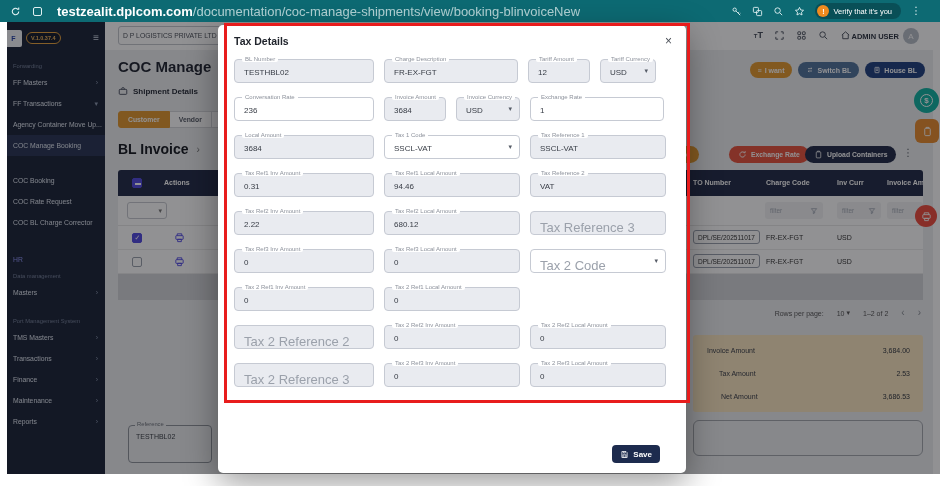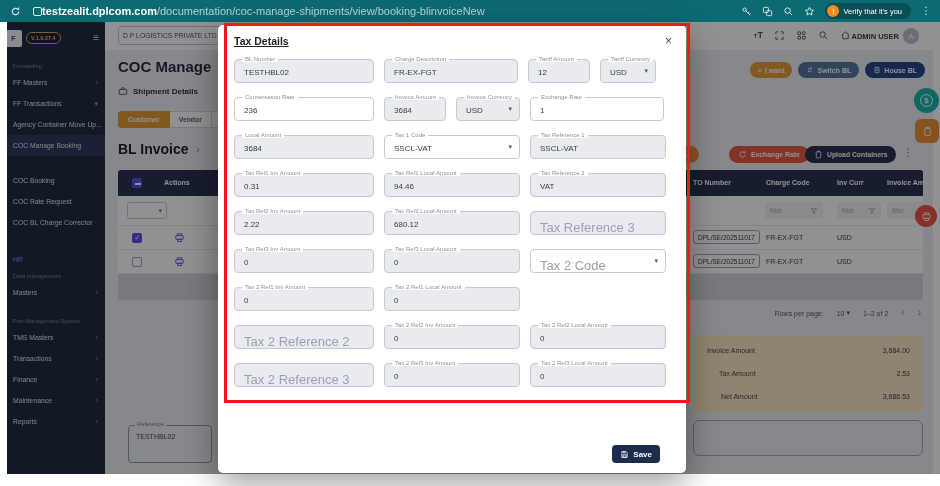--- a/index.html
+++ b/index.html
@@ -7,24 +7,24 @@
   .screen{position:relative;width:940px;height:486px;background:#fff;overflow:hidden;
     font-family:"Liberation Sans",sans-serif;}
   svg{display:block;}
 
   
   .browser{position:absolute;left:0;top:0;width:940px;height:22px;background:#0d6a73;
     display:flex;align-items:center;color:#e8f5f6;}
   .b-ic{display:flex;align-items:center;justify-content:center;width:13px;height:13px;margin-left:9px;color:#dff0f1;}
   .b-ic svg{width:11px;height:11px;}
   .site-ic{width:9px;height:9px;border:1.2px solid #dff0f1;border-radius:2px;margin-left:11px;}
-  .url{margin-left:0;font-size:11px;white-space:nowrap;overflow:hidden;}
+  .url{margin-left:15px;font-size:13px;white-space:nowrap;overflow:hidden;}
   .url b{color:#ffffff;}
   .url span{color:rgba(232,245,246,.75);}
-  .b-right{margin-left:auto;display:flex;align-items:center;gap:10px;padding-right:9px;}
+  .b-right{margin-left:auto;display:flex;align-items:center;gap:10px;padding-right:19px;}
   .b-right svg{width:11px;height:11px;color:#dff0f1;}
   .verify{display:flex;align-items:center;gap:4px;background:#094f57;border-radius:9px;height:16px;padding:0 9px 0 2px;}
   .v-dot{width:12px;height:12px;border-radius:50%;background:#ef8b1f;color:#fff;font-size:7px;font-weight:bold;
     display:flex;align-items:center;justify-content:center;}
   .v-txt{font-size:7.5px;color:#fff;white-space:nowrap;}
   .b-dots{font-size:10px;color:#dff0f1;line-height:1;}
 
   
   .app{position:absolute;left:7px;top:22px;width:926px;height:452px;background:#edeff1;}
 
@@ -139,21 +139,21 @@
     display:flex;align-items:center;justify-content:center;}
   #fab-clip{right:-6px;top:97px;width:24px;height:24px;border-radius:6px;background:#e98c2e;}
   #fab-print{right:-4px;top:183px;width:22px;height:22px;border-radius:50%;background:#ee4b3c;}
 
   .backdrop{position:absolute;left:0;top:0;right:-8px;bottom:0;background:rgba(10,12,16,.45);z-index:10;}
 
   
   .modal{position:absolute;left:218px;top:25px;width:468px;height:448px;background:#fff;border-radius:5px;
     box-shadow:0 10px 34px rgba(0,0,0,.4);z-index:20;}
   .m-head{display:flex;align-items:center;padding:9px 14px 6px 16px;height:28px;}
-  .m-title{font-size:10.5px;font-weight:bold;color:#20242c;text-decoration:underline;}
+  .m-title{font-size:10.5px;font-weight:bold;color:#20242c;}
   .m-close{margin-left:auto;font-size:12px;color:#4a4f57;line-height:1;}
   #modal-fields{padding:6px 16px 0;}
   .frow{display:grid;gap:10px;margin-bottom:14px;}
   .cols-a{grid-template-columns:140px 134px 62px 56px;}
   .cols-b{grid-template-columns:140px 62px 64px 134px;}
   .cols-c{grid-template-columns:140px 136px 136px;}
   .fld{position:relative;height:24px;border:1px solid #c6cad3;border-radius:4px;background:#fff;}
   .fld.dis{background:#e9ebf0;}
   .flab{position:absolute;top:-4px;left:7px;font-size:6px;color:#8d929c;background:#fff;padding:0 3px;
     line-height:1;white-space:nowrap;border-radius:2px;}

